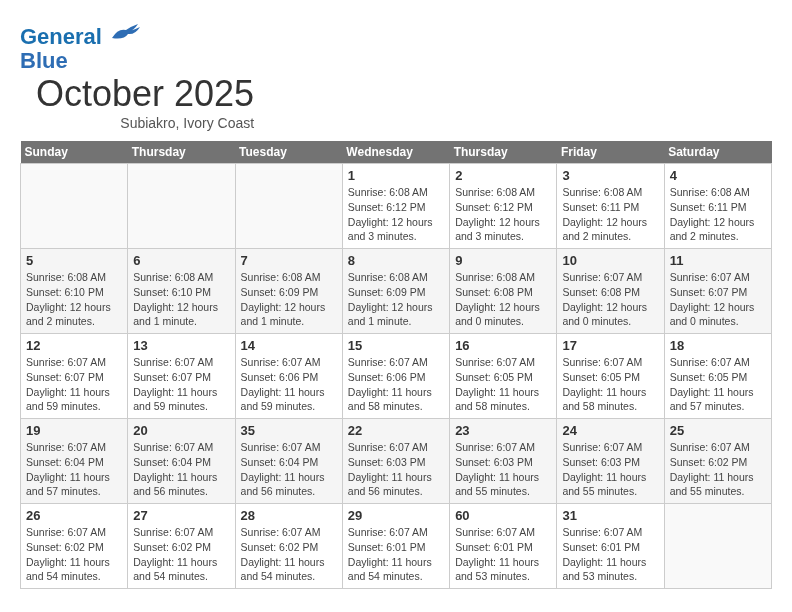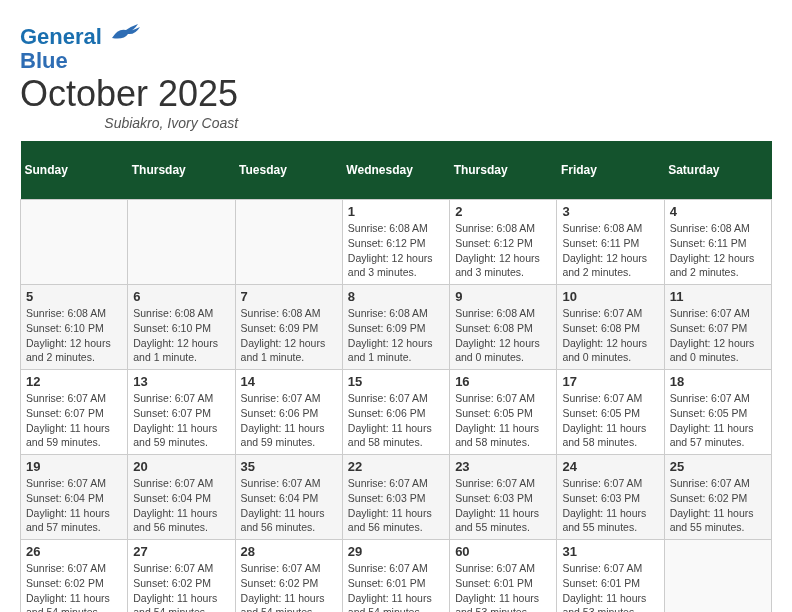--- a/index.html
+++ b/index.html
@@ -35,35 +35,35 @@
       height: 24px;
       margin-left: 2px;
     }
     .title-block {
       text-align: right;
     }
     .month-title {
       font-size: 36px;
       color: #333;
       font-weight: normal;
+      margin-left: 16px;
     }
     .subtitle {
       font-size: 14px;
       color: #555;
-      font-style: italic;
     }
     table {
       width: 100%;
       border-collapse: collapse;
       font-size: 11px;
     }
     thead tr th {
-      background-color: #14532d;
+      background-color: #737373;
       color: #fff;
-      padding: 22px 4px;
+      padding: 4px 4px;
       text-align: left;
       font-size: 12px;
       font-weight: bold;
     }
     tbody tr td {
       border: 1px solid #ccc;
       vertical-align: top;
       padding: 4px 5px;
       width: 107px;
       min-height: 80px;

